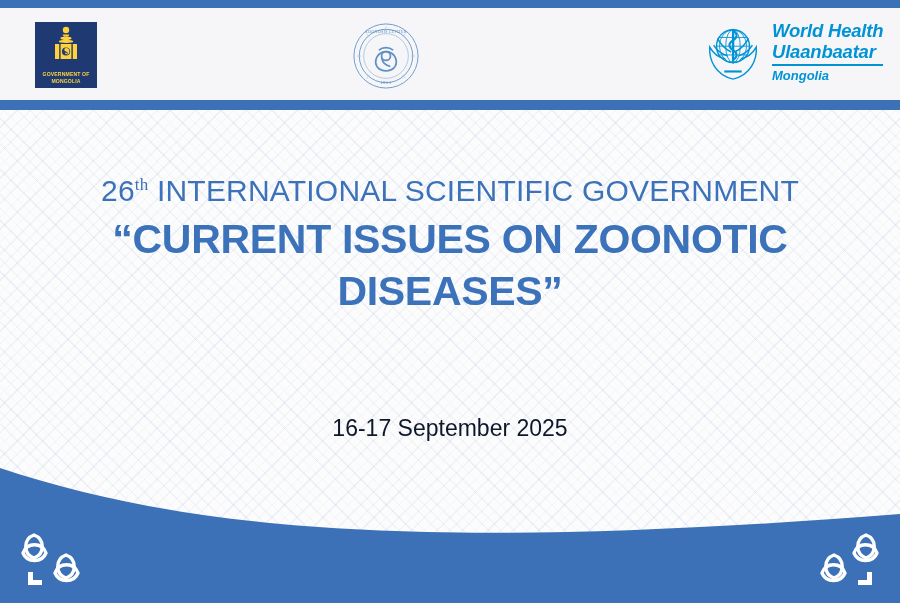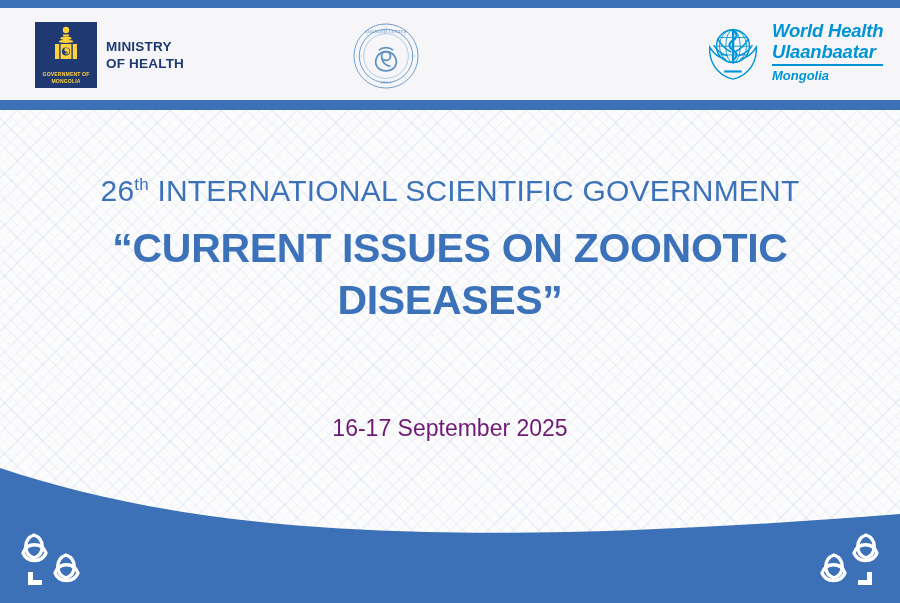--- a/index.html
+++ b/index.html
@@ -146,38 +146,39 @@
   .title-line1 {
     font-size: 30px;
     line-height: 38px;
     letter-spacing: .2px;
     white-space: nowrap;
   }
   .title-line1 sup {
     font-size: 17px;
     vertical-align: super;
     line-height: 0;
+    font-family: Liberation Serif, serif;
   }
   .title-main {
-    margin-top: 12px;
+    margin-top: 3px;
     font-size: 41px;
     font-weight: bold;
     line-height: 52px;
     letter-spacing: -.3px;
     padding: 0 50px;
     text-align: center;
   }
 
   
   .meta-block {
     position: absolute;
     left: 0; top: 413px;
     width: 900px;
     text-align: center;
-    color: #701a75;
+    color: #0f172a;
     font-size: 23px;
     line-height: 31px;
   }
 
   
   .wave-wrap {
     position: absolute;
     left: 0; top: 430px;
     width: 900px; height: 173px;
   }
@@ -217,24 +218,20 @@
         <g fill="#ffd23b">
           <path d="M15 23.1a3.4 3.4 0 0 1 0 6.8 1.7 1.7 0 0 0 0-3.4 1.7 1.7 0 0 1 0-3.4z"></path>
           <circle cx="15" cy="24.6" r="0.8"></circle>
           <circle cx="15" cy="28.4" r="0.8"></circle>
         </g>
       </svg>
       <div class="moh-crest-caption">
         <span>GOVERNMENT OF</span><br>
         <span>MONGOLIA</span>
       </div>
-    </div>
-    <div class="moh-text">
-      <div>MINISTRY</div>
-      <div>OF HEALTH</div>
     </div>
   </div>
 
   <div class="logo-nczd">
     <svg class="nczd-seal" viewBox="0 0 70 70">
       <circle cx="35" cy="35" r="33" fill="none" stroke="#6d9ac9" stroke-width="1"></circle>
       <circle cx="35" cy="35" r="27.5" fill="none" stroke="#6d9ac9" stroke-width="1"></circle>
       <circle cx="35" cy="35" r="23" fill="none" stroke="#9dbcdc" stroke-width="0.8"></circle>
       <g stroke="#a9c5e0" stroke-width="0.7" fill="none">
         <path d="M35 4.5 L35 9"></path>

